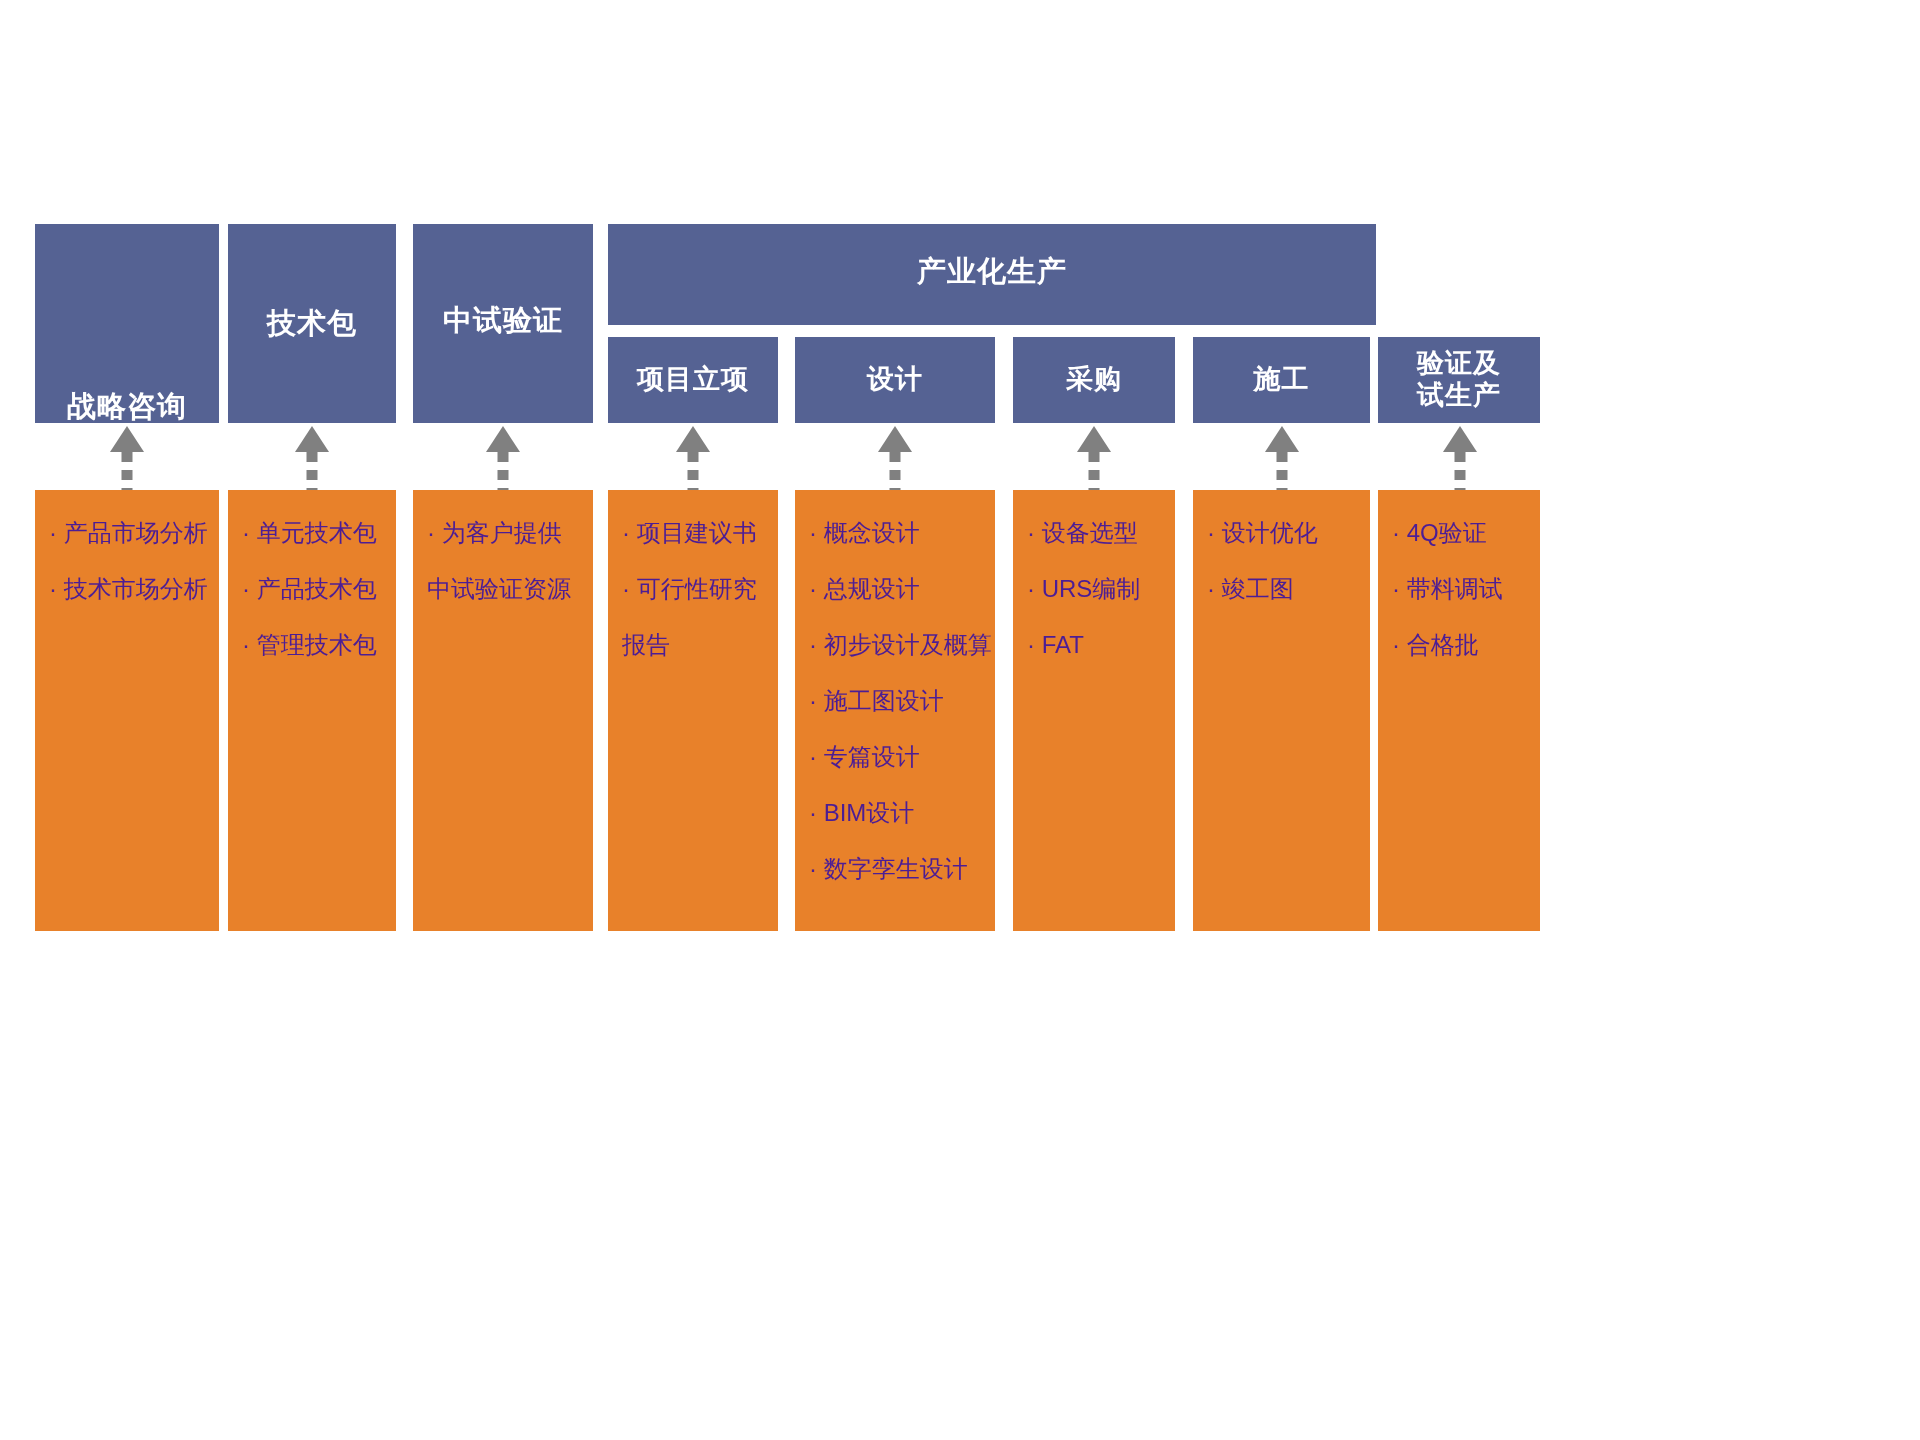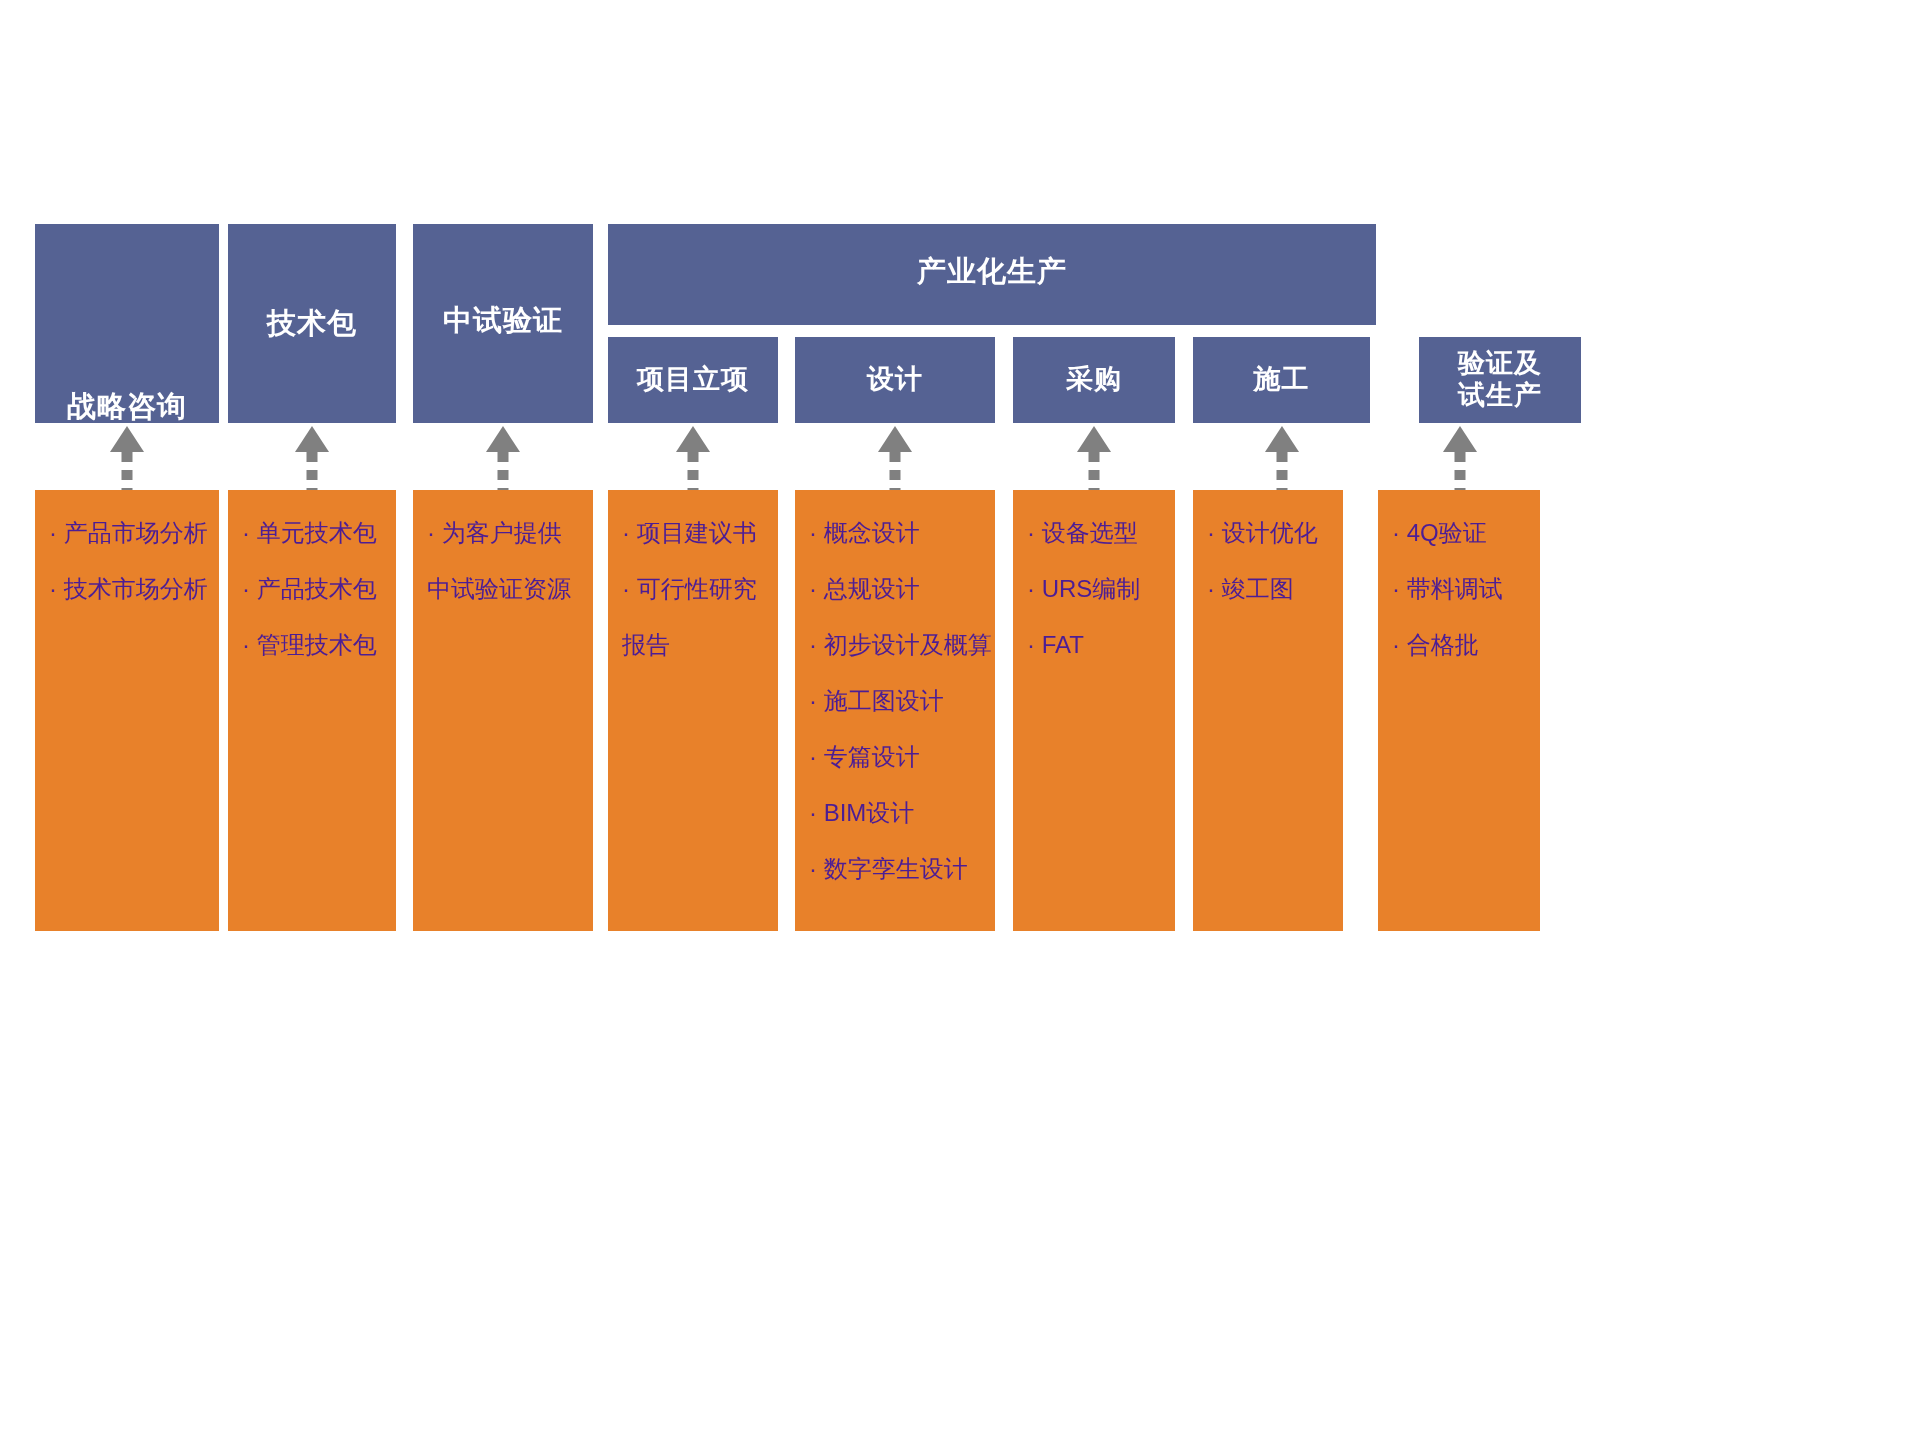--- a/index.html
+++ b/index.html
@@ -117,21 +117,21 @@
   </div>
 
   <div class="blue-box sub-box" style="left:1013px; top:337px; width:162px; height:86px;">
     <span>采购</span>
   </div>
 
   <div class="blue-box sub-box" style="left:1193px; top:337px; width:177px; height:86px;">
     <span>施工</span>
   </div>
 
-  <div class="blue-box sub-box" style="left:1378px; top:337px; width:162px; height:86px; flex-direction:column;margin-left:41px;">
+  <div class="blue-box sub-box" style="left:1378px; top:337px; width:162px; height:86px; flex-direction:column;">
     <span>验证及</span>
     <span>试生产</span>
   </div>
 
   <div class="arrow" style="left:107px; top:426px; height:64px;">
     <div class="head"></div>
     <div class="dashes"></div>
   </div>
   <div class="arrow" style="left:292px; top:426px; height:64px;">
     <div class="head"></div>
@@ -193,21 +193,21 @@
     <span class="bullet-row">· BIM设计</span>
     <span class="bullet-row">· 数字孪生设计</span>
   </div>
 
   <div class="orange-box" style="left:1013px; top:490px; width:162px; height:441px;">
     <span class="bullet-row">· 设备选型</span>
     <span class="bullet-row">· URS编制</span>
     <span class="bullet-row">· FAT</span>
   </div>
 
-  <div class="orange-box" style="left:1193px; top:490px; width:150px; height:441px;">
+  <div class="orange-box" style="left:1193px; top:490px; width:177px; height:441px;">
     <span class="bullet-row">· 设计优化</span>
     <span class="bullet-row">· 竣工图</span>
   </div>
 
   <div class="orange-box" style="left:1378px; top:490px; width:162px; height:441px;">
     <span class="bullet-row">· 4Q验证</span>
     <span class="bullet-row">· 带料调试</span>
     <span class="bullet-row">· 合格批</span>
   </div>
 

